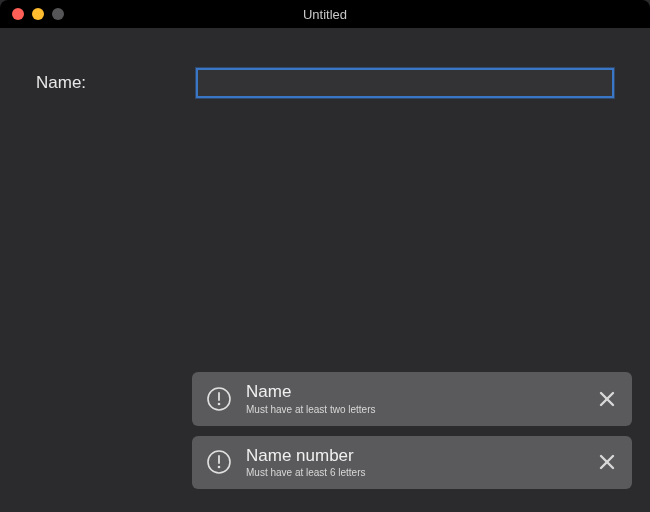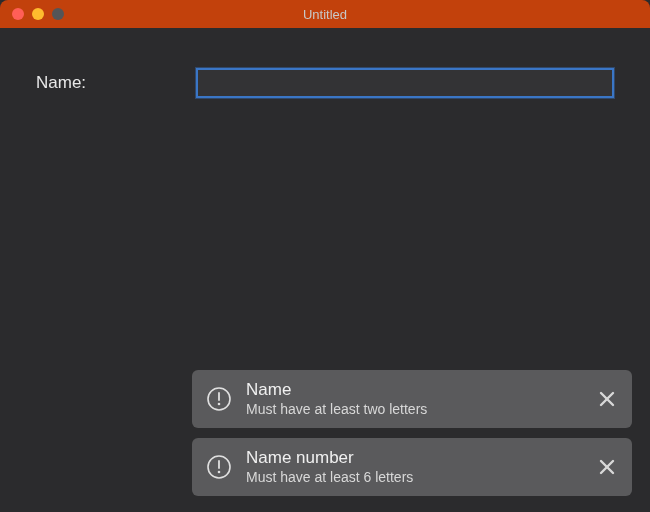--- a/index.html
+++ b/index.html
@@ -10,21 +10,21 @@
     body {
       width: 650px;
       height: 512px;
       background: #2b2b2d;
       font-family: -apple-system, BlinkMacSystemFont, "Helvetica Neue", sans-serif;
       overflow: hidden;
       position: relative;
     }
     .titlebar {
       height: 28px;
-      background: #c2410c;
+      background: #000000;
       display: flex;
       align-items: center;
       position: relative;
       border-top-left-radius: 8px;
       border-top-right-radius: 8px;
     }
     .traffic-lights {
       display: flex;
       gap: 8px;
       padding-left: 12px;
@@ -76,21 +76,21 @@
       outline: none;
     }
     .text-input.focused {
       border: 2px solid #3a76c6;
       box-shadow: 0 0 0 1px rgba(58,118,198,0.4);
       height: 30px;
     }
     .notifications {
       position: absolute;
       right: 18px;
-      bottom: 16px;
+      bottom: 23px;
       width: 440px;
       display: flex;
       flex-direction: column;
       gap: 10px;
     }
     .notification {
       background: #5a5a5c;
       border-radius: 6px;
       padding: 10px 14px;
       display: flex;
@@ -109,21 +109,21 @@
       flex: 1;
     }
     .notif-title {
       color: #f0f0f0;
       font-size: 17px;
       font-weight: 500;
       line-height: 1.2;
     }
     .notif-message {
       color: #d8d8d8;
-      font-size: 14px;
+      font-size: 10px;
       line-height: 1.2;
       margin-top: 1px;
     }
     .notif-close {
       flex-shrink: 0;
       width: 22px;
       height: 22px;
       display: flex;
       align-items: center;
       justify-content: center;

